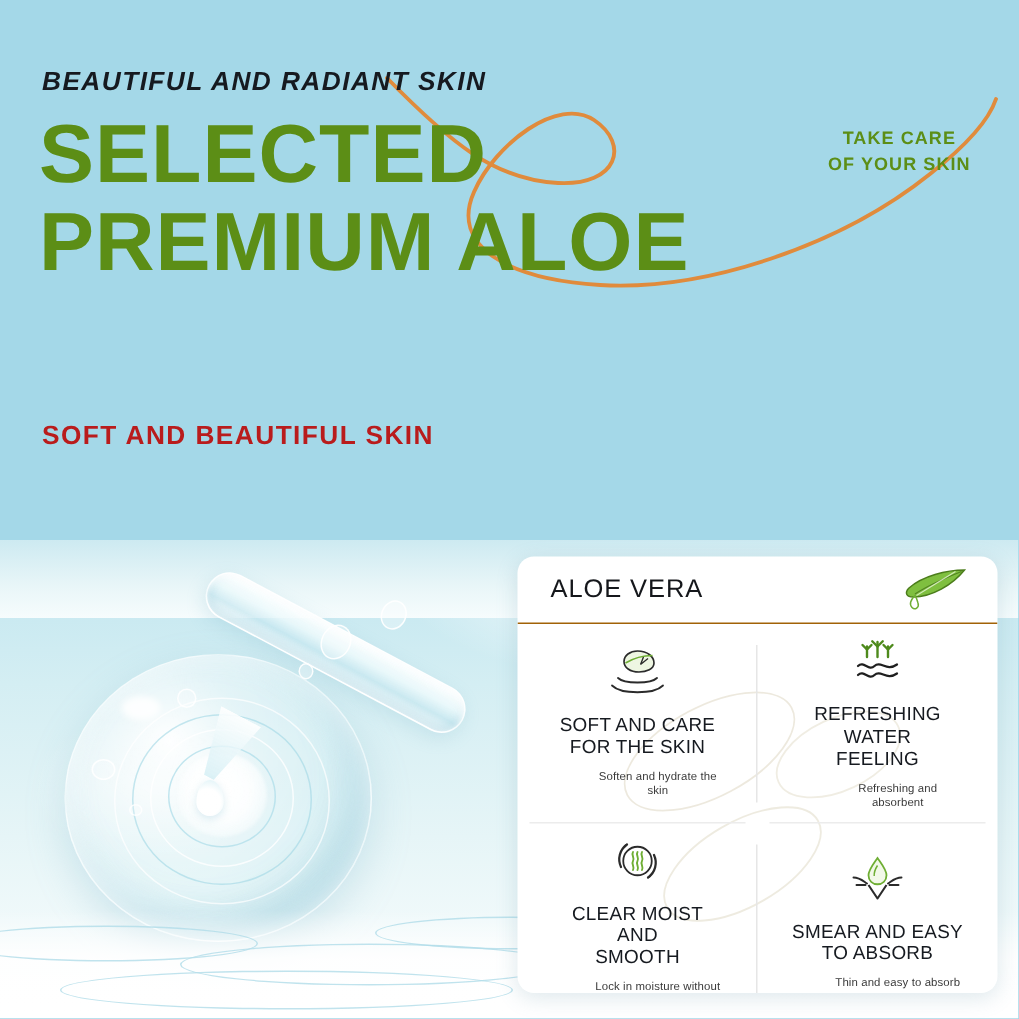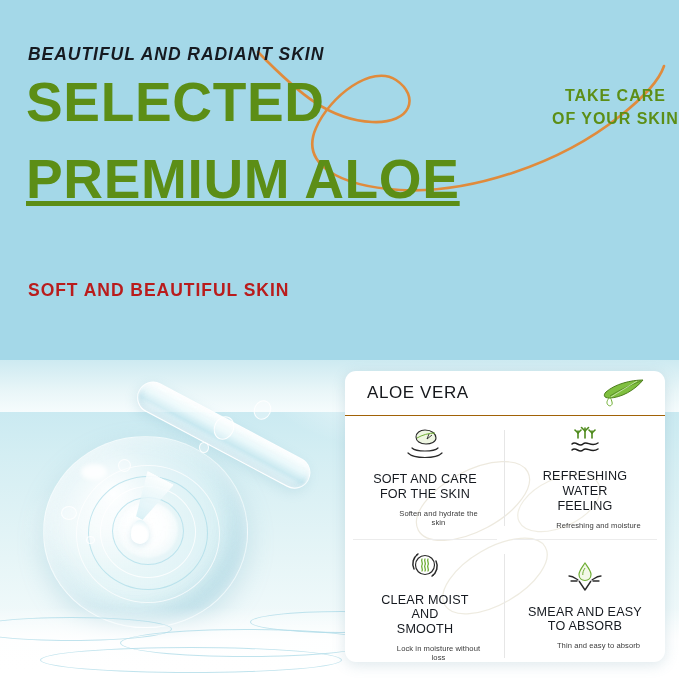--- a/index.html
+++ b/index.html
@@ -98,28 +98,28 @@
   
   .eyebrow{
     position:absolute;left:28px;top:44px;
     font-size:17.5px;font-weight:700;letter-spacing:.055em;color:#161a20;font-style:italic;
   }
   .headline{
     position:absolute;left:26px;top:76px;width:540px;
     font-size:55px;line-height:.96;font-weight:700;letter-spacing:.012em;
     color:#5c8e16;
   }
-  .headline .l2{display:block;margin-top:24px;text-decoration:underline;}
+  .headline .l2{display:block;margin-top:6px;}
   .subline{
     position:absolute;left:28px;top:280px;
     font-size:17.5px;font-weight:700;letter-spacing:.055em;color:#b91c1c;
   }
   .badge{
     position:absolute;left:552px;top:84px;
-    font-size:16px;font-weight:700;letter-spacing:.06em;color:#5c8e16;
+    font-size:12px;font-weight:700;letter-spacing:.06em;color:#5c8e16;
     line-height:1.45;text-align:center;
   }
   .swoosh{position:absolute;left:0;top:0;width:679px;height:360px;pointer-events:none;}
 
   
   .card{
     position:absolute;left:345px;top:371px;width:320px;height:291px;
     background:#ffffff;border-radius:11px;
     box-shadow:0 3px 14px rgba(90,140,160,.20);
     overflow:hidden;
@@ -253,21 +253,21 @@
                 <path d="M27 9 L30 6"></path>
             </g>
             <path d="M7 20 C11 16, 14 24, 18 20 C22 16, 26 24, 33 19" fill="none" stroke="#1f1f1f" stroke-width="1.5" stroke-linecap="round"></path>
             <path d="M7 26 C11 22, 14 30, 18 26 C22 22, 26 30, 33 25" fill="none" stroke="#1f1f1f" stroke-width="1.5" stroke-linecap="round"></path>
           </svg>
         </div>
         <div class="cell-title">
           <div>REFRESHING WATER</div>
           <div>FEELING</div>
         </div>
-        <div class="cell-sub">Refreshing and moisture</div>
+        <div class="cell-sub">Refreshing and absorbent</div>
       </div>
 
       <div class="cell b-right">
         <div class="cell-icon">
           <svg width="40" height="34" viewBox="0 0 40 34">
             <circle cx="20" cy="17" r="9.5" fill="none" stroke="#2b2b2b" stroke-width="1.2"></circle>
             <g stroke="#6fae34" stroke-width="1.3" fill="none" stroke-linecap="round">
               <path d="M17 11 C15.6 13, 18.4 15, 17 17 C15.6 19, 18.4 21, 17 23"></path>
               <path d="M20 11 C18.6 13, 21.4 15, 20 17 C18.6 19, 21.4 21, 20 23"></path>
               <path d="M23 11 C21.6 13, 24.4 15, 23 17 C21.6 19, 24.4 21, 23 23"></path>

